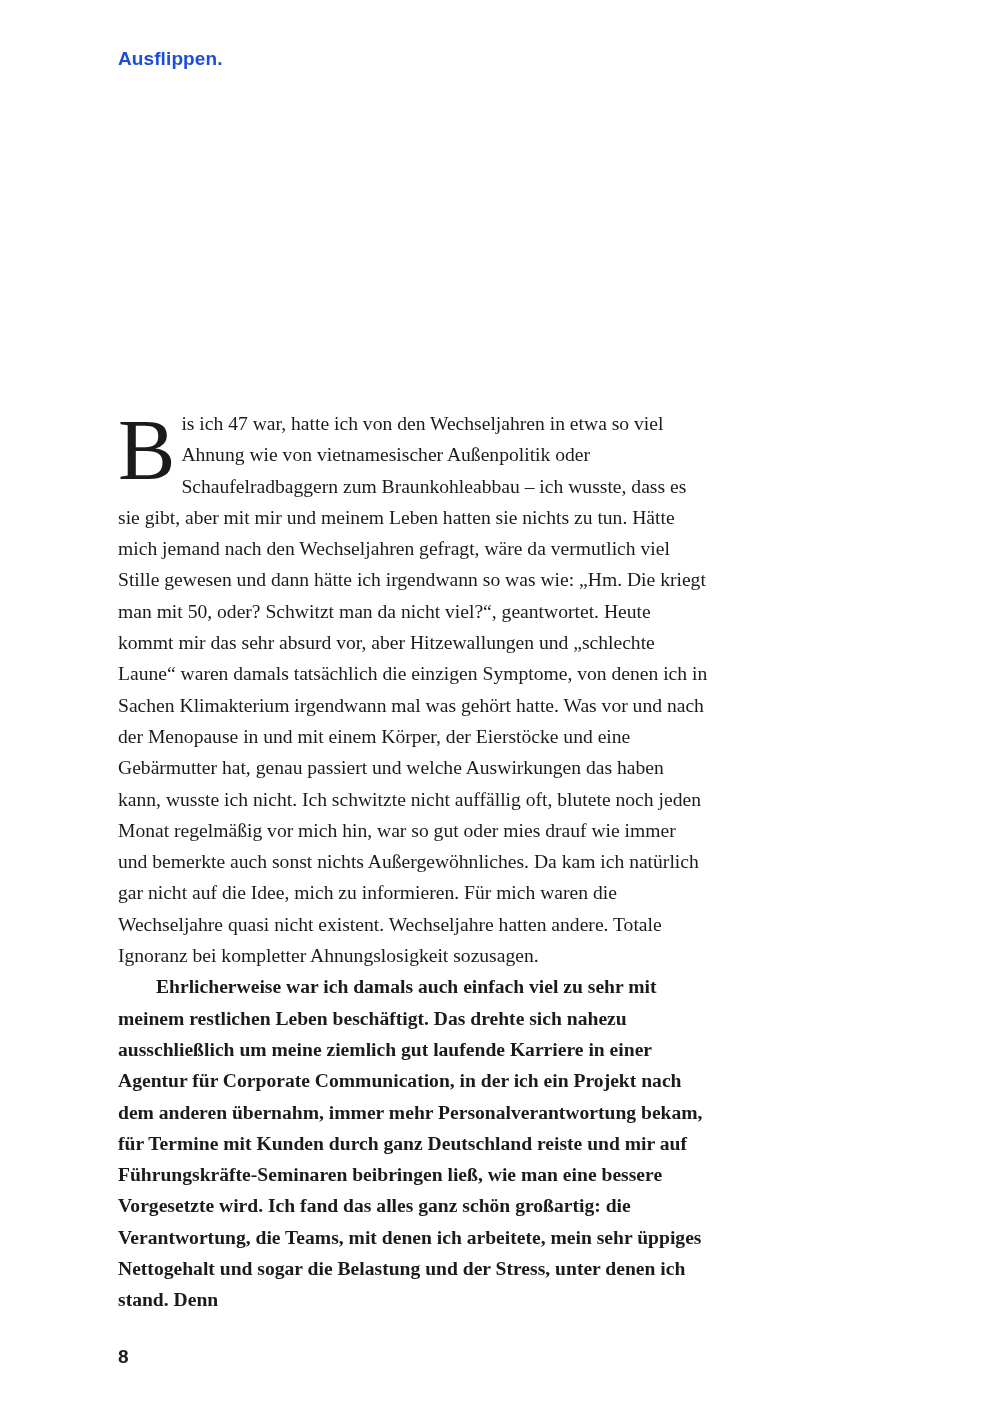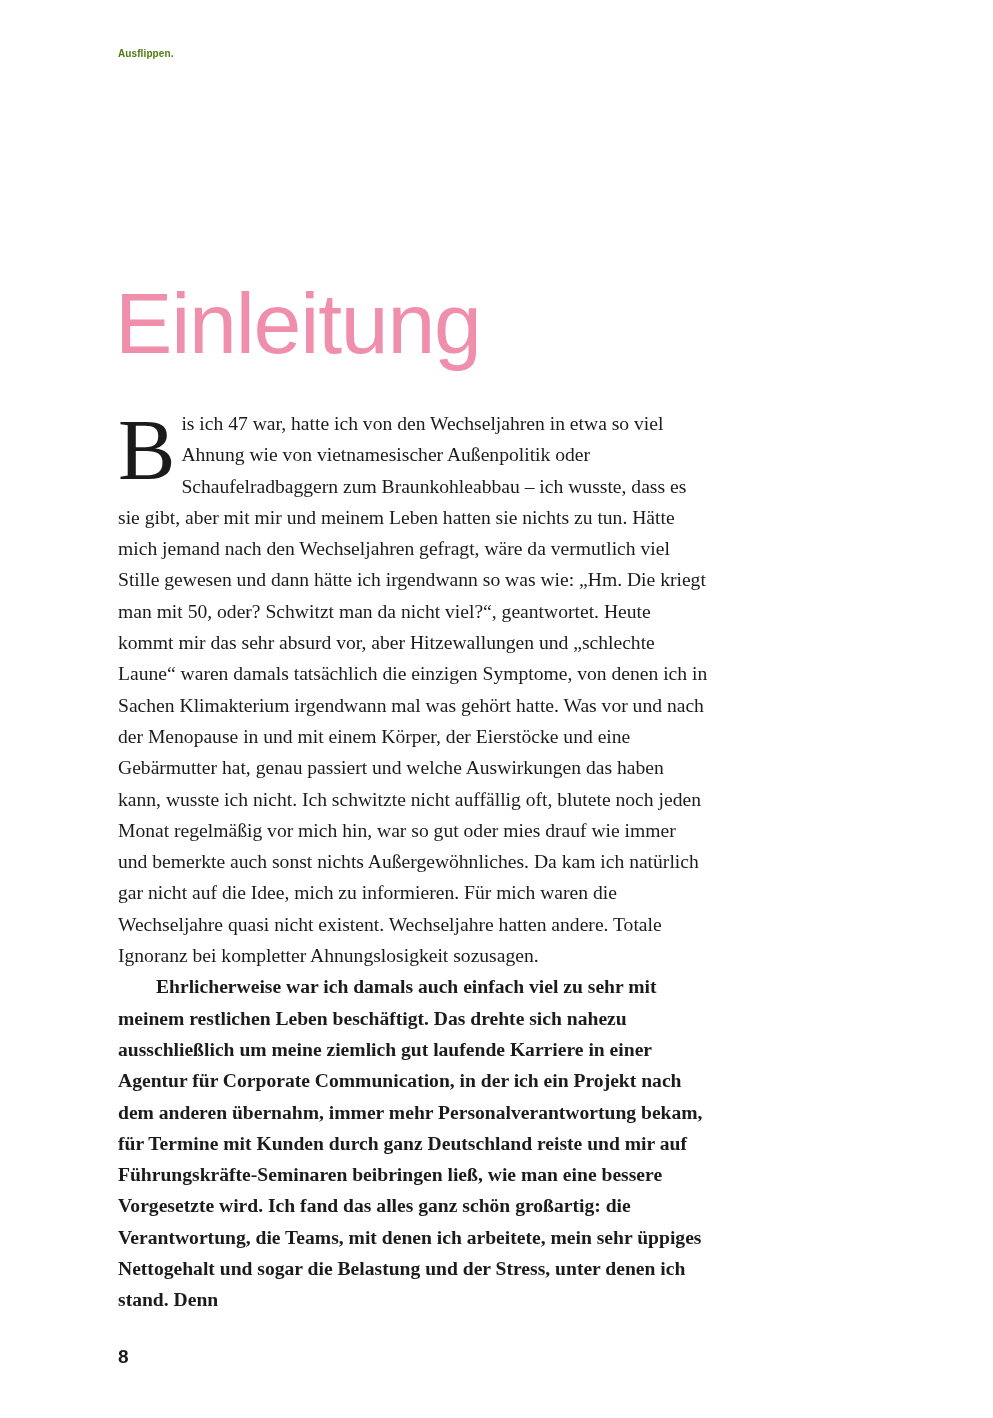--- a/index.html
+++ b/index.html
@@ -23,24 +23,24 @@
     height: 1418px;
     background: #ffffff;
   }
 
   
   .running-head {
     position: absolute;
     left: 118px;
     top: 48px;
     font-family: "Liberation Sans", sans-serif;
-    font-size: 10px;
+    font-size: 19px;
     font-weight: bold;
     letter-spacing: 0.1px;
-    color: #4d7c0f;
+    color: #1d4ed8;
   }
 
   
   .chapter-title {
     position: absolute;
     left: 115px;
     top: 222px;
     font-family: "Liberation Sans", sans-serif;
     font-weight: normal;
     font-size: 86px;
@@ -95,21 +95,20 @@
     color: #1b1b1b;
   }
 </style>
 </head>
 <body>
 
 <div class="page">
 
   <div class="running-head">Ausflippen.</div>
 
-  <h1 class="chapter-title">Einleitung</h1>
 
   <div class="body-block">
     <p class="para"><span class="dropcap">B</span><span>is ich 47 war, hatte ich von den Wechseljahren in etwa so viel Ahnung wie von vietnamesischer Außenpolitik oder Schaufelradbaggern zum Braunkohleabbau – ich wusste, dass es sie gibt, aber mit mir und meinem Leben hatten sie nichts zu tun. Hätte mich jemand nach den Wechseljahren gefragt, wäre da vermutlich viel Stille gewesen und dann hätte ich irgendwann so was wie: „Hm. Die kriegt man mit 50, oder? Schwitzt man da nicht viel?“, geantwortet. Heute kommt mir das sehr absurd vor, aber Hitzewallungen und „schlechte Laune“ waren damals tatsächlich die einzigen Symptome, von denen ich in Sachen Klimakterium irgendwann mal was gehört hatte. Was vor und nach der Menopause in und mit einem Körper, der Eierstöcke und eine Gebärmutter hat, genau passiert und welche Auswirkungen das haben kann, wusste ich nicht. Ich schwitzte nicht auffällig oft, blutete noch jeden Monat regelmäßig vor mich hin, war so gut oder mies drauf wie immer und bemerkte auch sonst nichts Außergewöhnliches. Da kam ich natürlich gar nicht auf die Idee, mich zu informieren. Für mich waren die Wechseljahre quasi nicht existent. Wechseljahre hatten andere. Totale Ignoranz bei kompletter Ahnungslosigkeit sozusagen.</span></p>
     <p class="para">Ehrlicherweise war ich damals auch einfach viel zu sehr mit meinem restlichen Leben beschäftigt. Das drehte sich nahezu ausschließlich um meine ziemlich gut laufende Karriere in einer Agentur für Corporate Communication, in der ich ein Projekt nach dem anderen übernahm, immer mehr Personalverantwortung bekam, für Termine mit Kunden durch ganz Deutschland reiste und mir auf Führungskräfte-Seminaren beibringen ließ, wie man eine bessere Vorgesetzte wird. Ich fand das alles ganz schön großartig: die Verantwortung, die Teams, mit denen ich arbeitete, mein sehr üppiges Nettogehalt und sogar die Belastung und der Stress, unter denen ich stand. Denn</p>
   </div>
 
   <div class="folio">8</div>
 
 </div>
 

